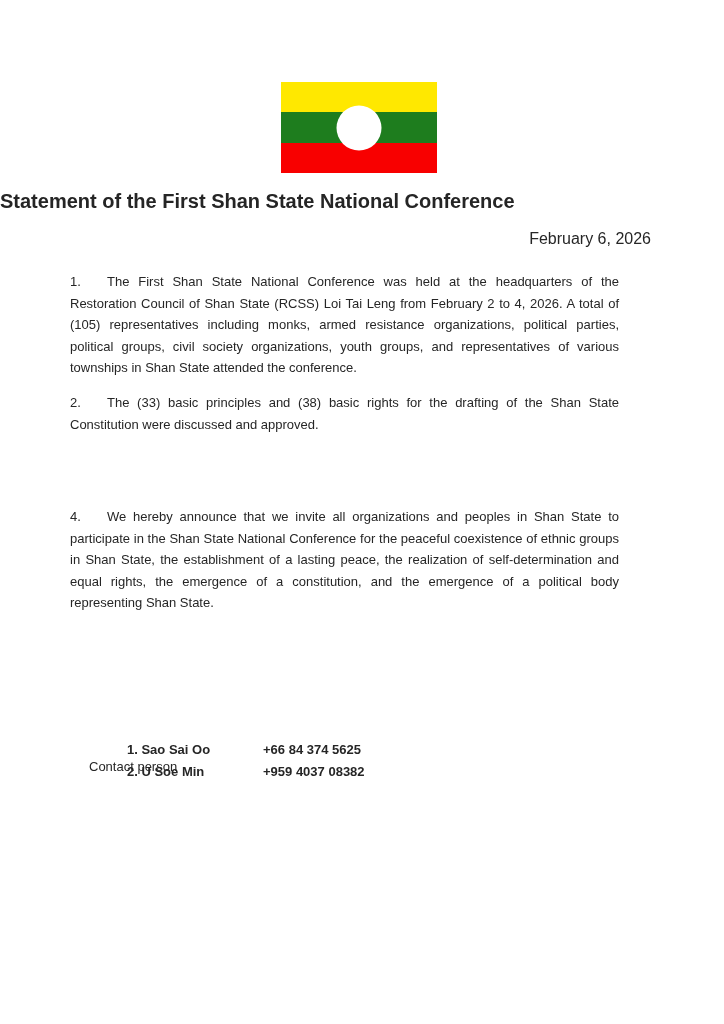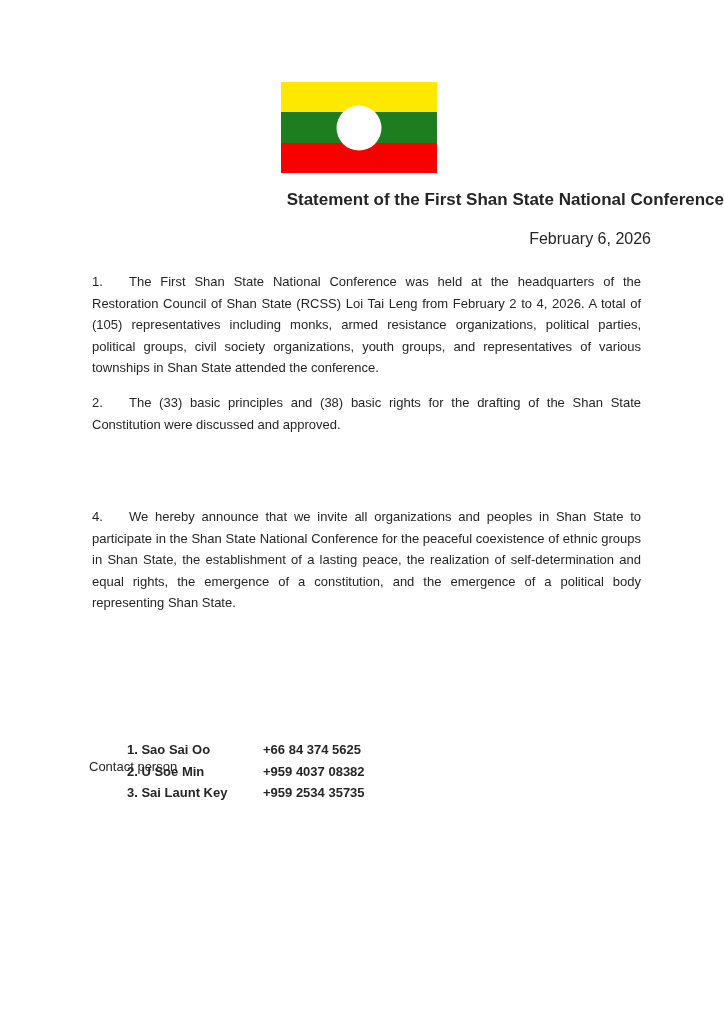--- a/index.html
+++ b/index.html
@@ -38,39 +38,39 @@
     transform: translate(-50%, -50%);
   }
 
   
   .title {
     position: absolute;
     top: 190px;
     left: 0;
     width: 100%;
     margin: 0;
-    text-align: right;
-    font-size: 17px;
+    text-align: left;
+    font-size: 20px;
     font-weight: bold;
     color: #252525;
   }
 
   
   .date {
     position: absolute;
     top: 228px;
     right: 73px;
     font-size: 16px;
     line-height: 21.5px;
   }
 
   
   .para {
     position: absolute;
-    left: 92px;
+    left: 70px;
     width: 549px;
     margin: 0;
     font-size: 13px;
     line-height: 21.5px;
     text-align: justify;
   }
   .para .num {
     display: inline-block;
     width: 37px;
   }
@@ -135,19 +135,15 @@
 
   <div class="contact-list">
     <div class="contact-row">
       <span class="cname">1. Sao Sai Oo</span>
       <span class="cphone">+66 84 374 5625</span>
     </div>
     <div class="contact-row">
       <span class="cname">2. U Soe Min</span>
       <span class="cphone">+959 4037 08382</span>
     </div>
-    <div class="contact-row">
-      <span class="cname">3. Sai Launt Key</span>
-      <span class="cphone">+959 2534 35735</span>
-    </div>
   </div>
 
 </div>
 
 </body></html>

